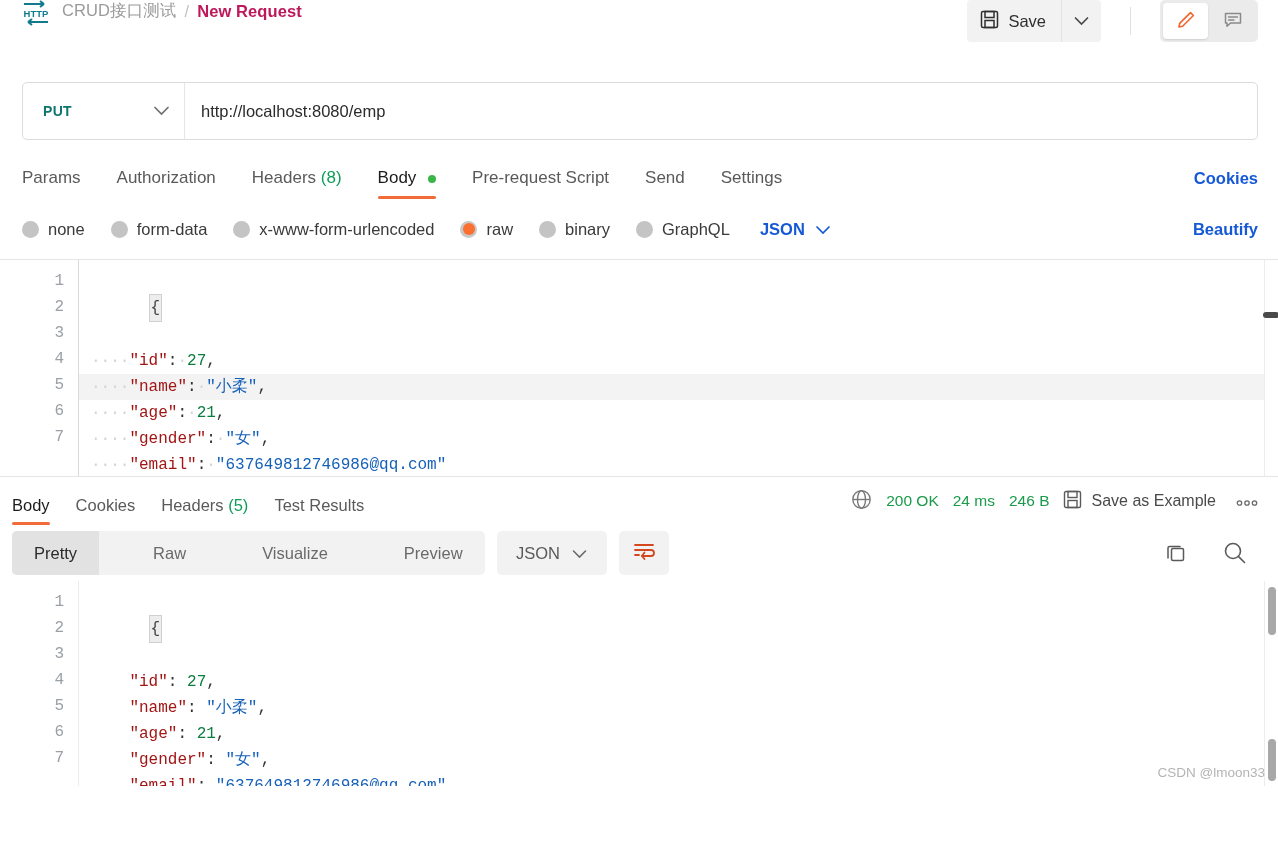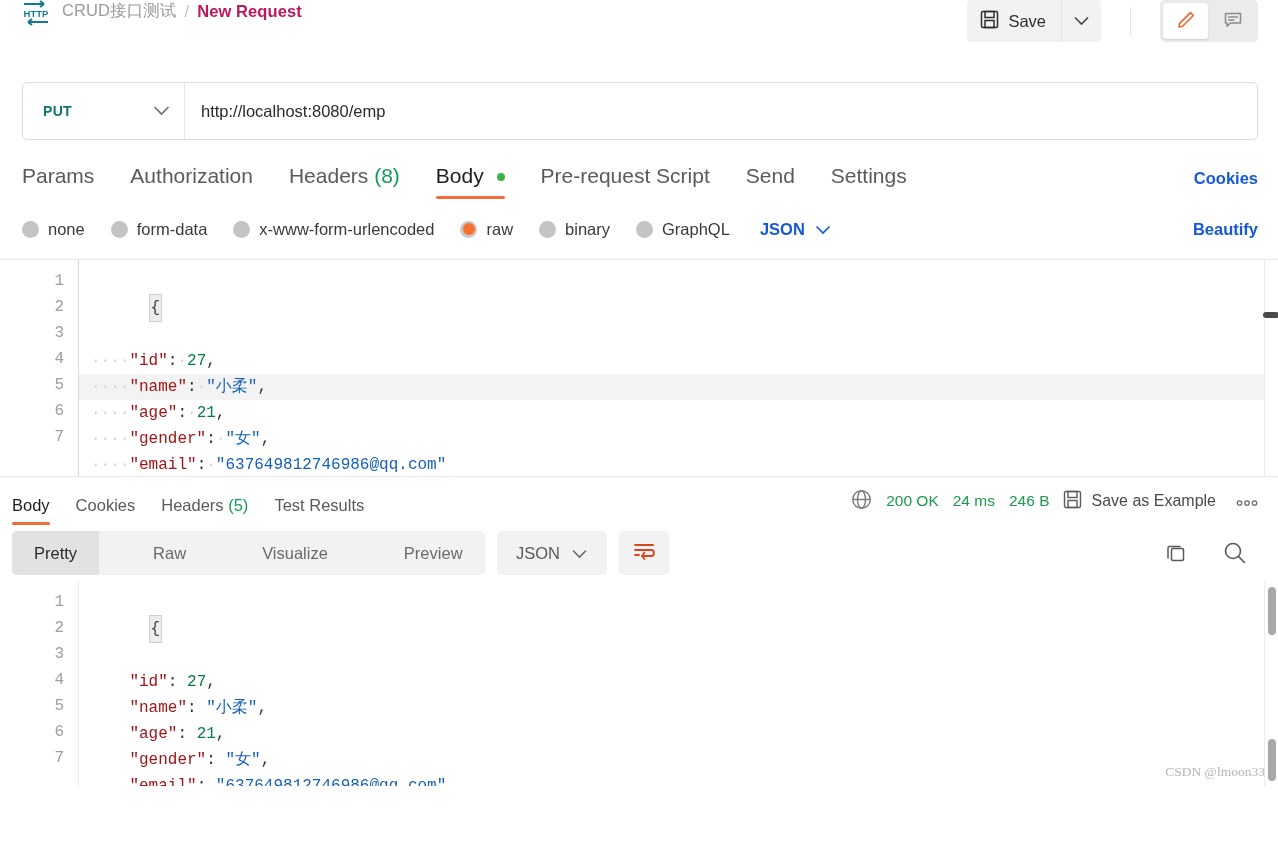--- a/index.html
+++ b/index.html
@@ -124,21 +124,21 @@
   }
 
   
   .req-tabs {
     margin: 17px 20px 0 22px;
     display: flex; align-items: flex-end;
     height: 42px;
     position: relative;
   }
   .rtab {
-    font-size: 21px; color: #5a5a5a;
+    font-size: 17px; color: #5a5a5a;
     padding: 0 0 11px 0;
     margin-right: 36px;
     cursor: pointer;
     position: relative;
     white-space: nowrap;
   }
   .rtab.active { color: #1c1c1c; }
   .rtab.active::after {
     content: ""; position: absolute;
     left: 0; right: 0; bottom: 0;
@@ -335,21 +335,21 @@
     position: relative;
     overflow: hidden;
     background: #fff;
   }
   .resp-editor .gutter { width: 78px; }
   .resp-editor .code-area { border-left: 1px solid #ececec; }
 
   .watermark {
     position: absolute;
     right: 13px; bottom: 6px;
-    font-size: 13.5px; color: #b4b4b4; font-family: Liberation Serif, serif;
+    font-size: 13.5px; color: #b4b4b4;
   }
 </style>
 </head>
 <body>
 
 <div class="header">
   <span class="http-logo">
     <svg width="28" height="26" viewBox="0 0 28 26">
       <path d="M2 4 H22 M22 4 l-4 -3 M22 4 l-4 3" stroke="#127a8c" stroke-width="2" fill="none"></path>
       <path d="M26 22 H6 M6 22 l4 -3 M6 22 l4 3" stroke="#127a8c" stroke-width="2" fill="none"></path>

